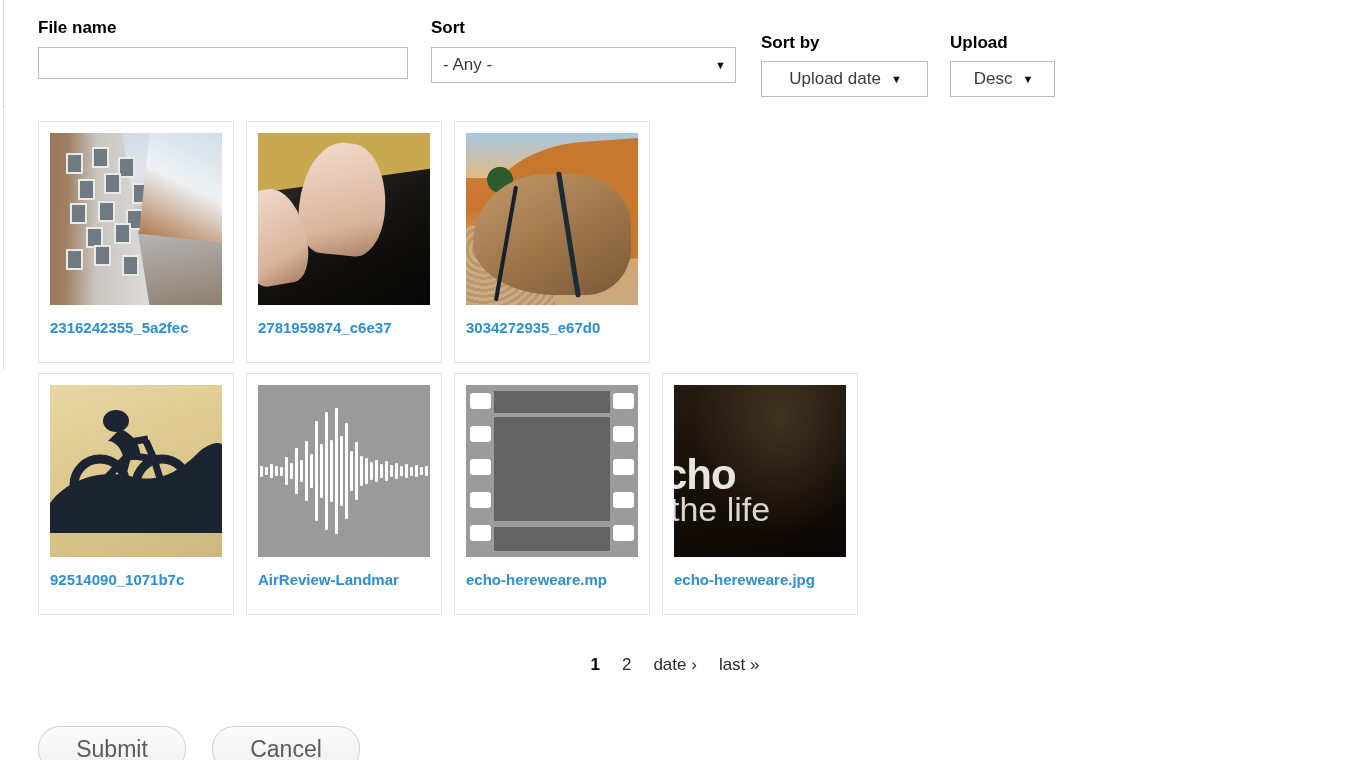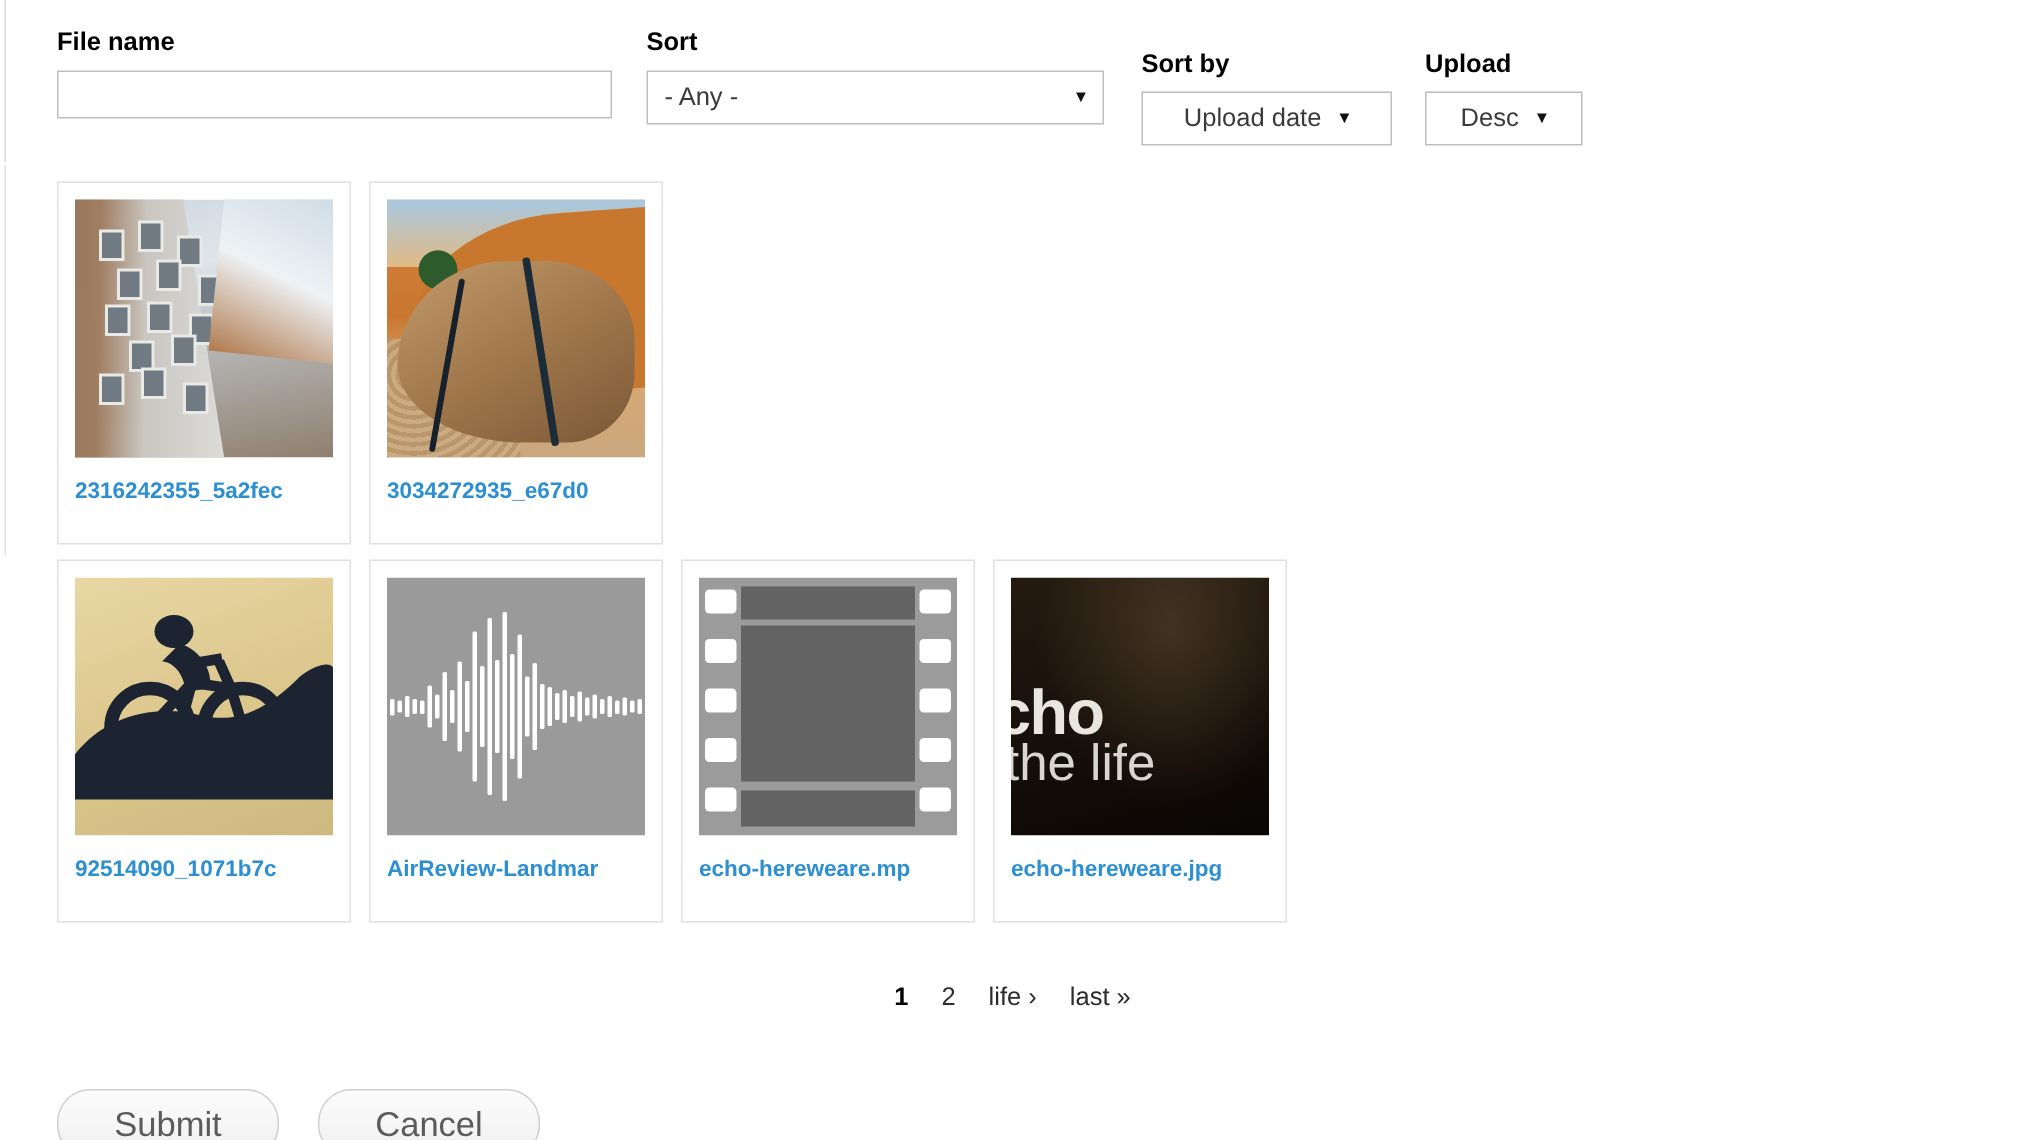--- a/index.html
+++ b/index.html
@@ -360,20 +360,29 @@
             <div class="bwin" style="left: 50px; top: 70px; width: 13px; height: 17px;"></div>
             <div class="bwin" style="left: 78px; top: 78px; width: 13px; height: 17px;"></div>
             <div class="bwin" style="left: 38px; top: 96px; width: 13px; height: 17px;"></div>
             <div class="bwin" style="left: 66px; top: 92px; width: 13px; height: 17px;"></div>
             <div class="bwin" style="left: 18px; top: 118px; width: 13px; height: 17px;"></div>
             <div class="bwin" style="left: 46px; top: 114px; width: 13px; height: 17px;"></div>
             <div class="bwin" style="left: 74px; top: 124px; width: 13px; height: 17px;"></div>
           </div>
         </div>
         <div class="card-label">2316242355_5a2fec</div>
+      </div>
+      <div class="card">
+        <div class="thumb">
+          <div class="thumb-inner art-keyboard">
+            <div class="kb-hand" style="left: 42px; top: 10px; width: 86px; height: 112px; transform: rotate(6deg);"></div>
+            <div class="kb-hand" style="left: -18px; top: 56px; width: 66px; height: 96px; transform: rotate(-10deg);"></div>
+          </div>
+        </div>
+        <div class="card-label">2781959874_c6e37</div>
       </div>
       <div class="card">
         <div class="thumb">
           <div class="thumb-inner art-camel">
             <div class="sky"></div>
             <div class="dune"></div>
             <div class="palm"></div>
             <div class="gravel"></div>
             <div class="head"></div>
             <div class="rein"></div>
@@ -473,20 +482,20 @@
           </div>
         </div>
         <div class="card-label">echo-hereweare.jpg</div>
       </div>
     </div>
   </div>
 
 <div class="pager" id="pager">
     <span class="pg current">1</span>
     <span class="pg link">2</span>
-    <span class="pg link">life ›</span>
+    <span class="pg link">date ›</span>
     <span class="pg link">last »</span>
   </div>
 
 <div class="actions">
   <div class="btn">Submit</div>
   <div class="btn">Cancel</div>
 </div>
 
 </body></html>

